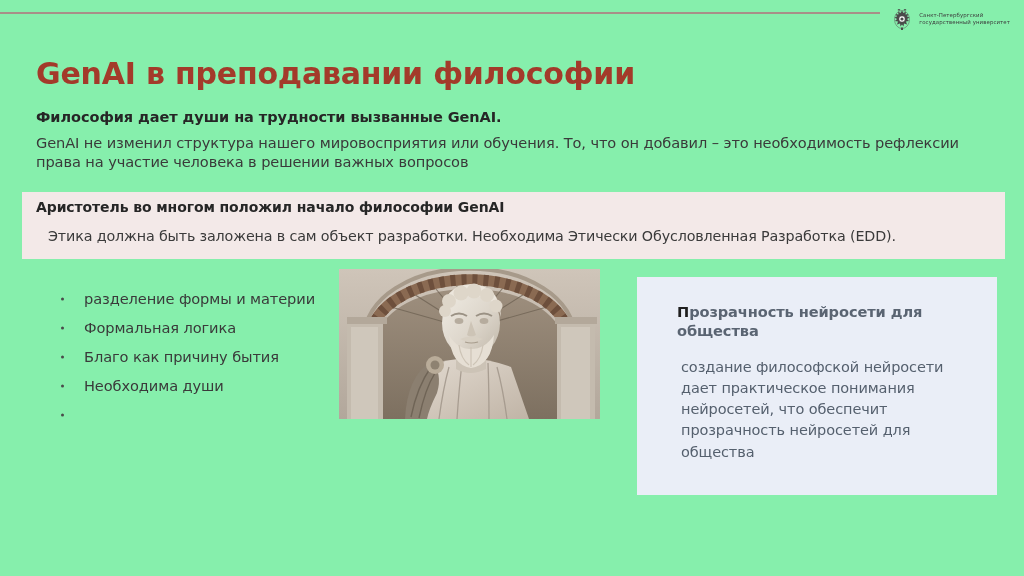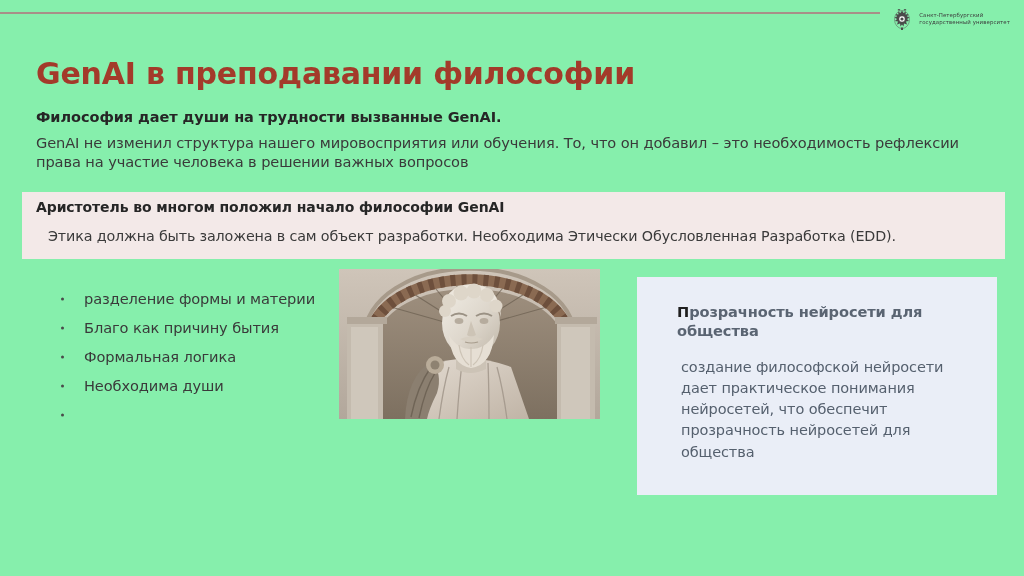--- a/index.html
+++ b/index.html
@@ -230,22 +230,22 @@
 
   <div class="callout-pink">
     <div class="callout-pink-inner">
       <p class="callout-pink-title">Аристотель во многом положил начало философии GenAI</p>
       <p class="callout-pink-body">Этика должна быть заложена в сам объект разработки. Необходима Этически Обусловленная Разработка (EDD).</p>
     </div>
   </div>
 
   <ul class="bullets">
     <li><span class="dot"></span><span>разделение формы и материи</span></li>
+    <li><span class="dot"></span><span>Формальная логика</span></li>
     <li><span class="dot"></span><span>Благо как причину бытия</span></li>
-    <li><span class="dot"></span><span>Формальная логика</span></li>
     <li><span class="dot"></span><span>Необходима души</span></li>
     <li><span class="dot"></span></li>
   </ul>
 
   <div class="photo">
     <svg width="261" height="150" viewBox="0 0 261 150">
       <defs>
         <linearGradient id="wall" x1="0" y1="0" x2="0" y2="1">
           <stop offset="0" stop-color="#cfc5b9"></stop>
           <stop offset="1" stop-color="#b2a79b"></stop>

